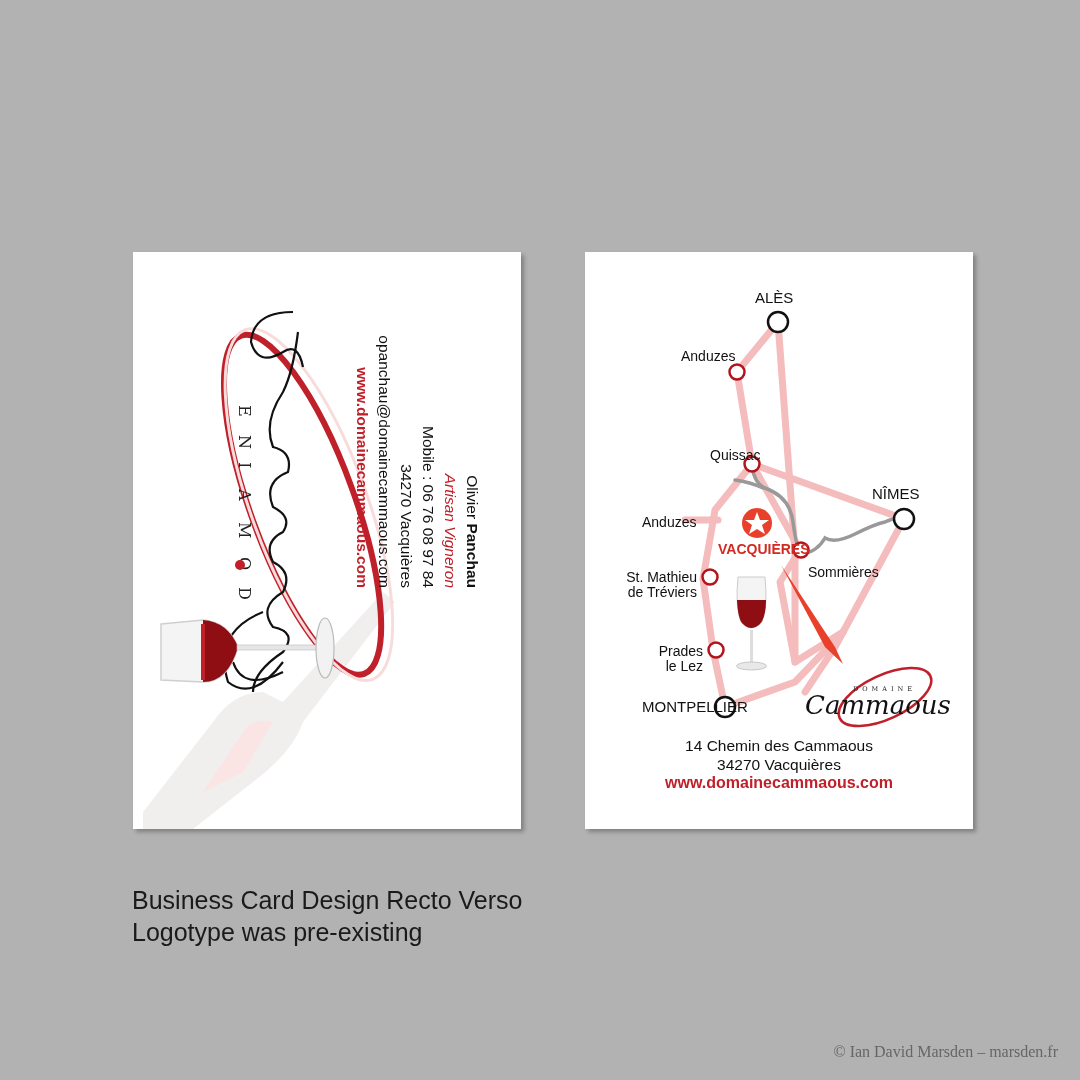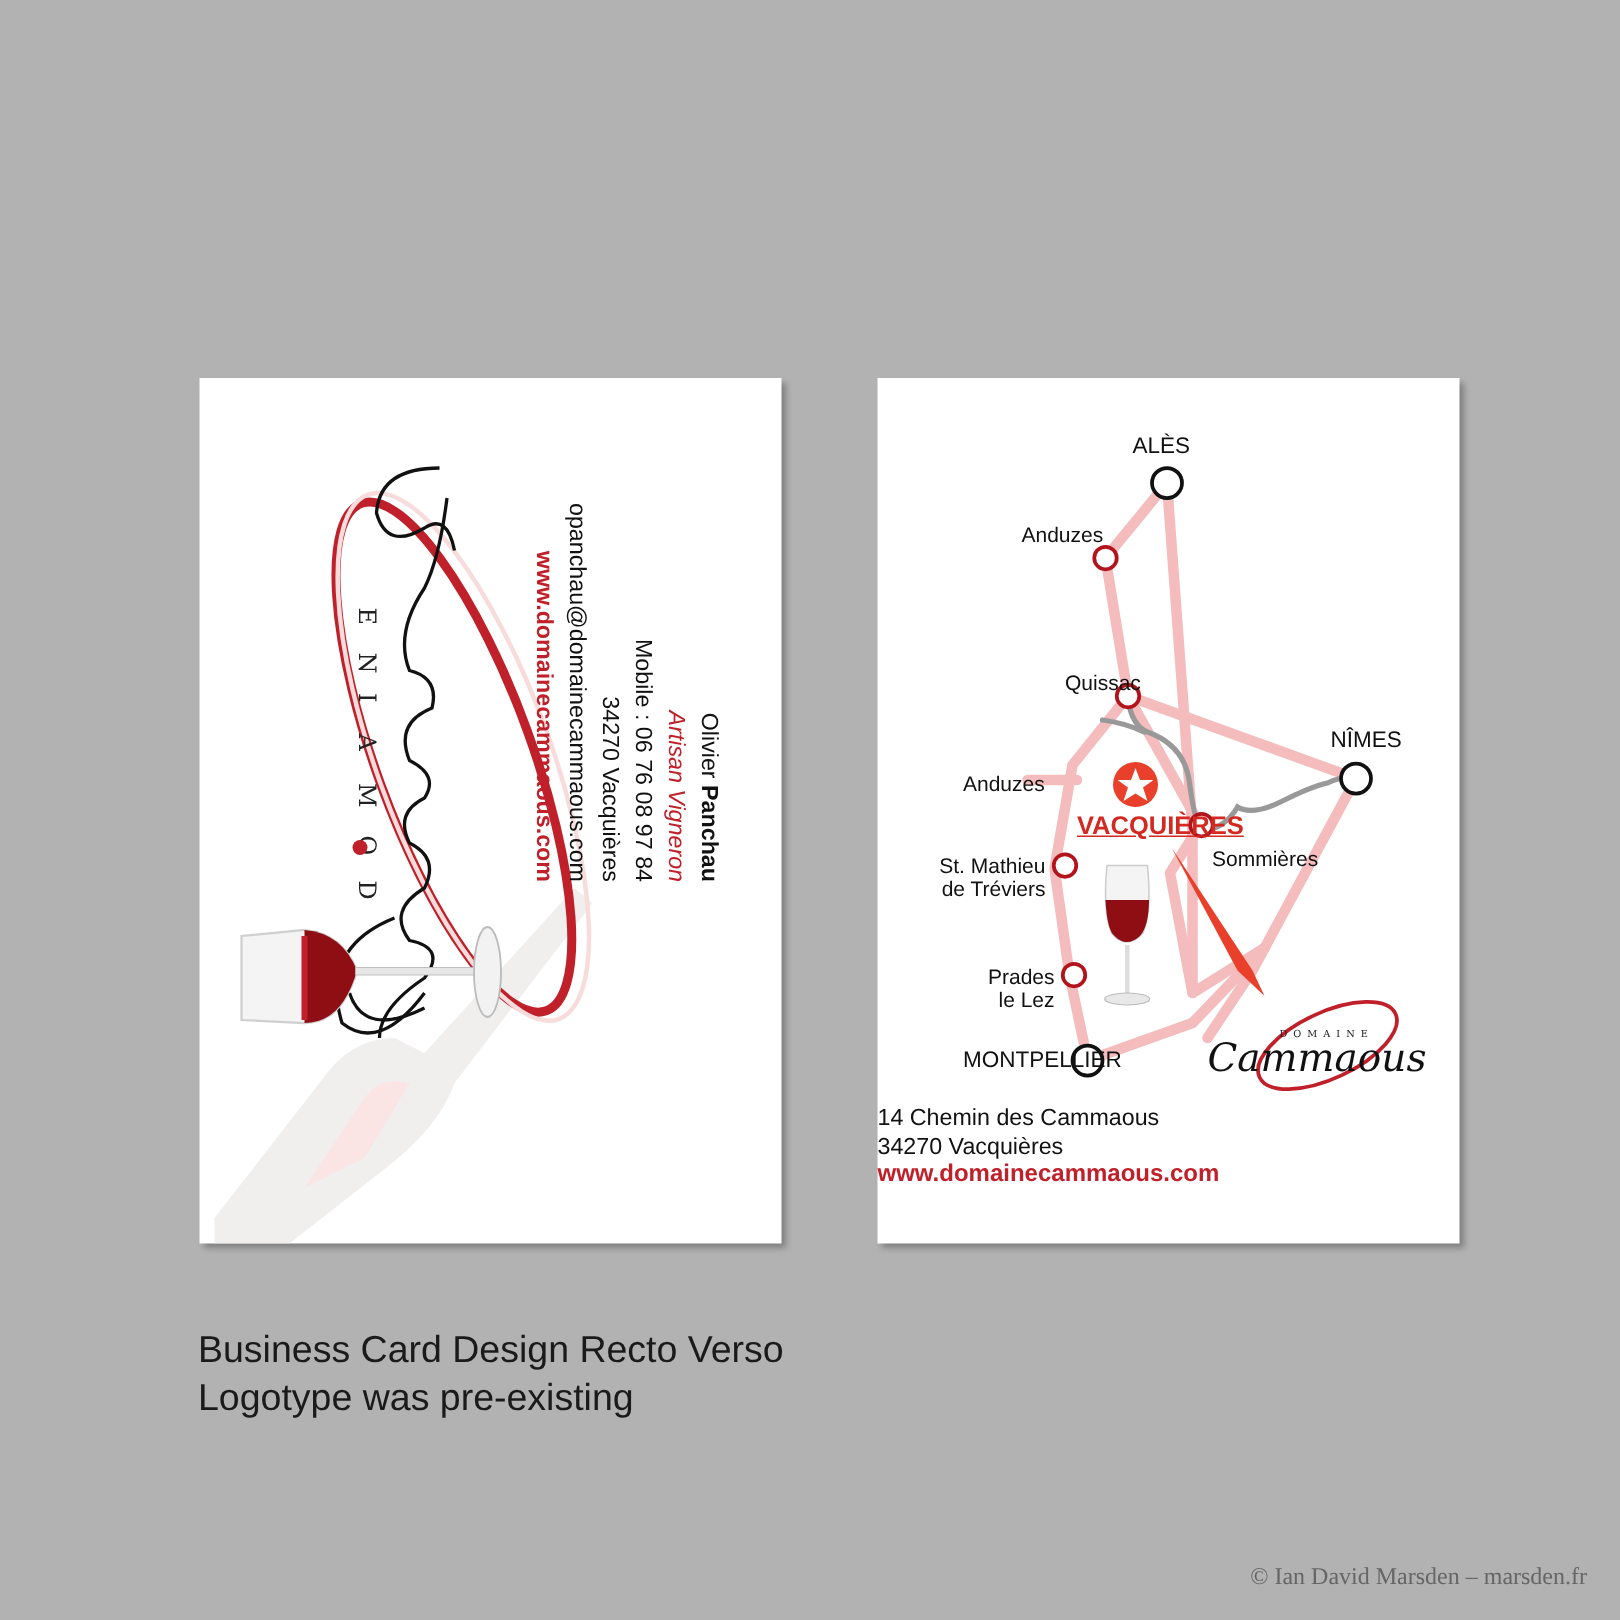--- a/index.html
+++ b/index.html
@@ -12,24 +12,24 @@
   .vtext { position:absolute; left:352px; top:308px; width:130px; height:280px; }
   .vtext .rot { position:absolute; left:0; top:0; transform-origin: 0 0; transform: translate(130px, 0) rotate(90deg); width:280px; }
   .vline { display:block; text-align:right; white-space:nowrap; font-family:"Liberation Sans", sans-serif; font-size:15.5px; line-height:22px; color:#111; }
   .vline.red { color:#c0202a; }
   .vline.italic { font-style:italic; }
   .vline.bold { font-weight:bold; }
   .vline b { font-weight:bold; }
 
   .maplabel { position:absolute; font-family:"Liberation Sans", sans-serif; font-size:14px; color:#111; white-space:nowrap; }
   .maplabel.city { font-size:15px; }
-  .maplabel.red { color:#d22a22; font-weight:bold; font-size:17px;text-decoration:underline; }
+  .maplabel.red { color:#d22a22; font-weight:bold; font-size:14px; }
   .ml { text-align:right; line-height:15px; }
 
-  .addr { position:absolute; left:585px; width:388px; text-align:left; font-family:"Liberation Sans", sans-serif; color:#111; }
+  .addr { position:absolute; left:585px; width:388px; text-align:center; font-family:"Liberation Sans", sans-serif; color:#111; }
   .caption { position:absolute; left:132px; font-family:Liberation Sans, sans-serif; font-size:25px; color:#1a1a1a; line-height:32px; }
   .credit { position:absolute; right:22px; top:1043px; font-family:Liberation Serif, serif; font-size:16px; color:#666; }
   svg { position:absolute; left:0; top:0; }
 </style>
 </head>
 <body>
 
 <div id="recto" class="card">
   <svg width="388" height="577" viewBox="0 0 388 577">
 
@@ -122,21 +122,21 @@
     </g>
 
     <g>
       <ellipse cx="300" cy="445" rx="50" ry="22" transform="rotate(-25 300 445)" fill="none" stroke="#c0202a" stroke-width="2.5"></ellipse>
       <text x="268" y="439" font-family="DejaVu Serif, serif" font-size="6.5" letter-spacing="4" fill="#222">DOMAINE</text>
       <text x="220" y="462" font-family="DejaVu Serif, serif" font-style="italic" font-size="26" fill="#111">Cammaous</text>
     </g>
   </svg>
 
   <span class="maplabel city" style="left:170px; top:37px;">ALÈS</span>
-  <span class="maplabel city" style="left:302px; top:233px;">NÎMES</span>
+  <span class="maplabel city" style="left:287px; top:233px;">NÎMES</span>
   <span class="maplabel city" style="left:12px; top:446px;margin-left:45px;">MONTPELLIER</span>
 
   <span class="maplabel" style="left:96px; top:96px;">Anduzes</span>
   <span class="maplabel" style="left:104px; top:195px;margin-left:21px;">Quissac</span>
   <span class="maplabel" style="left:57px; top:262px;">Anduzes</span>
   <span class="maplabel" style="left:223px; top:312px;">Sommières</span>
   <div class="maplabel ml" style="left:40px; top:318px; width:72px;">
     <div>St. Mathieu</div>
     <div>de Tréviers</div>
   </div>

